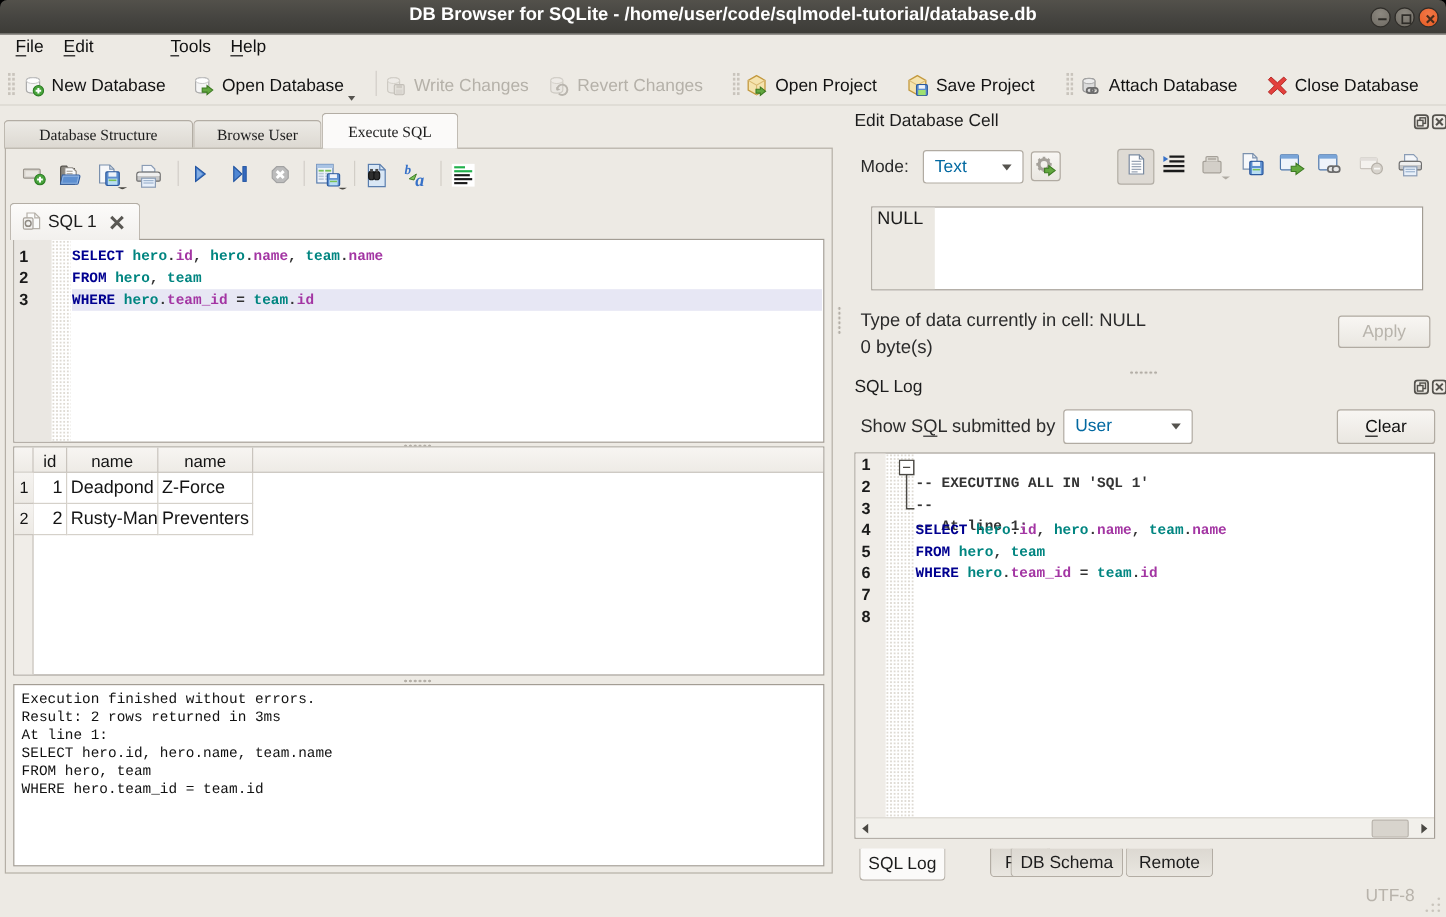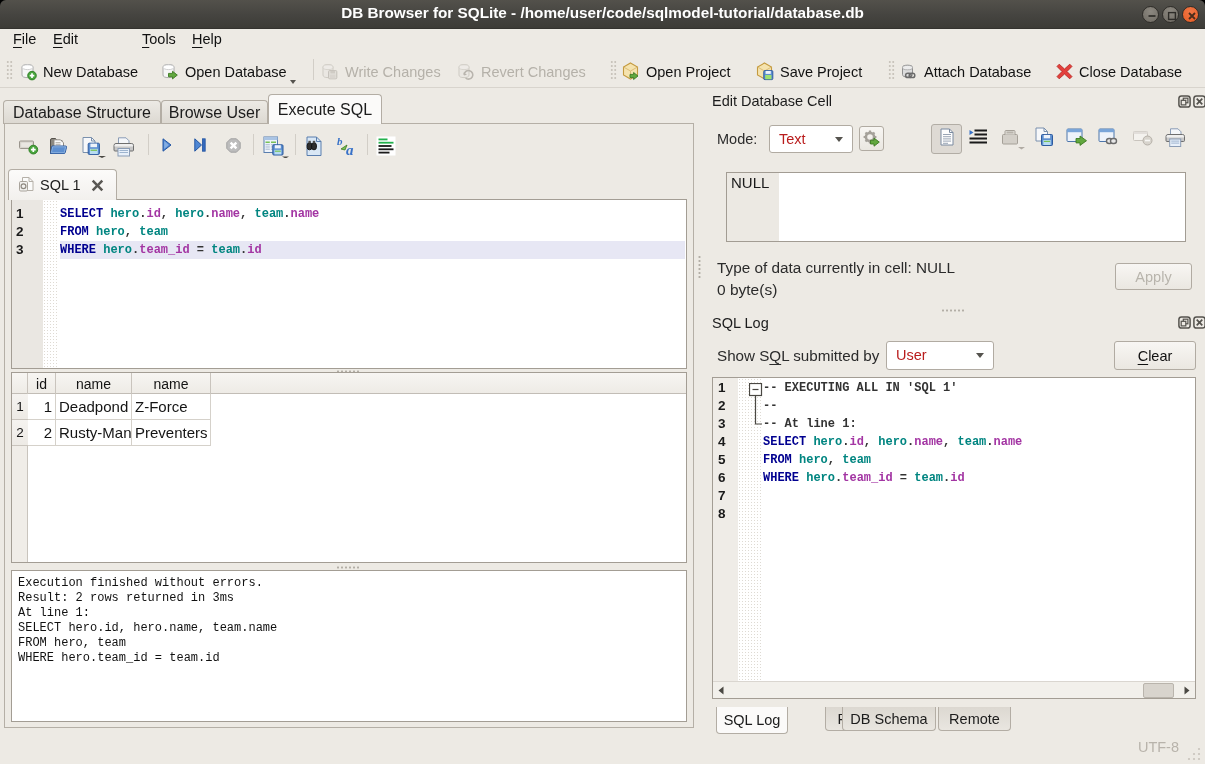--- a/index.html
+++ b/index.html
@@ -32,43 +32,43 @@
   font-size:14.5px; color:#121212; }
 .tbtn.dis { color:#b5b1a9; }
 .grip { position:absolute; top:9px; width:7px; height:20px;
   background-image:radial-gradient(circle, #c9c4bc 1.1px, transparent 1.3px);
   background-size:3.5px 4px; }
 .tsep { position:absolute; top:8px; width:1px; height:21px; background:#d2cec7; }
 .dropmark { width:0; height:0; border-left:3.5px solid transparent; border-right:3.5px solid transparent; border-top:4.5px solid #55534e; align-self:flex-end; margin:0 0 4px -3px; }
 
 
 .tab { position:absolute; background:linear-gradient(#eceae5,#dcd8d1); border:1px solid #b3ada4;
-  border-bottom:none; border-radius:4px 4px 0 0; font-size:16px; color:#1c1c1c;
-  display:flex; align-items:center; justify-content:center; }
+  border-bottom:none; border-radius:4px 4px 0 0; font-size:13px; color:#1c1c1c;
+  display:flex; align-items:center; justify-content:center;font-family:Liberation Serif, serif; }
 .tab.active { background:#fbfaf9; z-index:5; height:30px !important; top:94px !important; }
 
 
 #groupframe { position:absolute; left:4px; top:123px; width:690px; height:605px;
   border:1px solid #b5afa6; background:#edeae4; }
 
 
 #sqltab { position:absolute; left:8px; top:169px; width:109px; height:31px;
   background:linear-gradient(#fcfbfa,#f2f0ed); border:1px solid #b3ada4; border-bottom:none;
   border-radius:4px 4px 0 0; z-index:4; display:flex; align-items:center; padding-left:9px; gap:5px;
   font-size:14.5px; color:#1c1c1c; }
 
 
 #editor { position:absolute; left:11px; top:199px; width:676px; height:170px;
   background:#ffffff; border:1px solid #a39d94; font-family:"Liberation Mono", monospace; font-size:12px; }
 #editor .gutter { position:absolute; left:0; top:0; width:31px; height:168px; background:#eae7e2; }
 #editor .fold { position:absolute; left:31px; top:0; width:16px; height:168px;
   background-image:radial-gradient(circle, #dedad3 0.6px, transparent 0.8px); background-size:3px 3px; }
 .eline { position:absolute; left:48px; height:18px; line-height:18px; white-space:pre; font-weight:bold; color:#333; }
 .enum { position:absolute; left:0; width:26px; text-align:left; padding-left:4px; height:18px; line-height:18px; font-family:"Liberation Sans"; font-weight:bold; font-size:13.5px; color:#1a1a1a; }
-.kw { color:#000090; } .tbl { color:#008580; } .fld { color:#a335a3; } .cmt { color:#0b9b35; font-weight:normal; }
+.kw { color:#000090; } .tbl { color:#008580; } .fld { color:#a335a3; } .cmt { color:#0b9b35; font-weight:normal;margin-top:15px; }
 
 
 #rtable { position:absolute; left:11px; top:372px; width:676px; height:191px; background:#ffffff; border:1px solid #a39d94; font-size:15px; color:#141414; white-space:nowrap; }
 #rtable .hdr { position:absolute; left:0; top:0; right:0; height:21px; background:linear-gradient(#f7f5f2,#eeebe6); border-bottom:1px solid #c2bdb6; }
 #rtable .hcell { position:absolute; top:0; height:21px; border-right:1px solid #c9c4bd; display:flex; align-items:center; justify-content:center; font-size:14px; }
 #rtable .vhdr { position:absolute; left:0; top:21px; width:16px; bottom:0; background:#f0ede8; border-right:1px solid #c9c4bd; }
 #rtable .vcell { position:absolute; left:0; width:16px; height:26px; background:linear-gradient(#f5f3f0,#edeae5); border-bottom:1px solid #c9c4bd; display:flex; align-items:center; justify-content:center; font-size:13.5px; }
 #rtable .cell { position:absolute; height:26px; border-right:1px solid #d5d1ca; border-bottom:1px solid #d5d1ca; display:flex; align-items:center; padding:0 3px; overflow:hidden; }
 #rtable .num { justify-content:flex-end; }
 
@@ -78,21 +78,21 @@
 
 
 .hdots { position:absolute; width:24px; height:3px;
   background-image:radial-gradient(circle, #b3aea6 1px, transparent 1.2px); background-size:4px 3px; }
 .vdots { position:absolute; width:3px; height:24px;
   background-image:radial-gradient(circle, #b3aea6 1px, transparent 1.2px); background-size:3px 4px; }
 
 
 .docktitle { font-size:14.5px; color:#1c1c1c; }
 .combo { position:absolute; background:#ffffff; border:1px solid #b1aba2; border-radius:3px;
-  font-size:14.5px; color:#b91c1c; }
+  font-size:14.5px; color:#0369a1; }
 .combo .arr { position:absolute; right:9px; top:11px; width:0; height:0; border-left:4px solid transparent; border-right:4px solid transparent; border-top:5px solid #55534e; }
 .pbtn { position:absolute; background:linear-gradient(#f8f6f3,#eae7e1); border:1px solid #b1aba2; border-radius:3px;
   display:flex; align-items:center; justify-content:center; font-size:14.5px; }
 .pbtn u { text-decoration-thickness:1.3px; text-underline-offset:2.5px; }
 
 #nulledit { position:absolute; left:726px; top:172px; width:460px; height:70px; background:#ffffff; border:1px solid #a29c93; }
 #nulledit .nullbg { position:absolute; left:0; top:0; width:52px; height:68px; background:#ece9e3; }
 #nulledit .nulltext { position:absolute; left:4px; top:1px; font-size:15px; color:#1a1a1a; }
 
 

